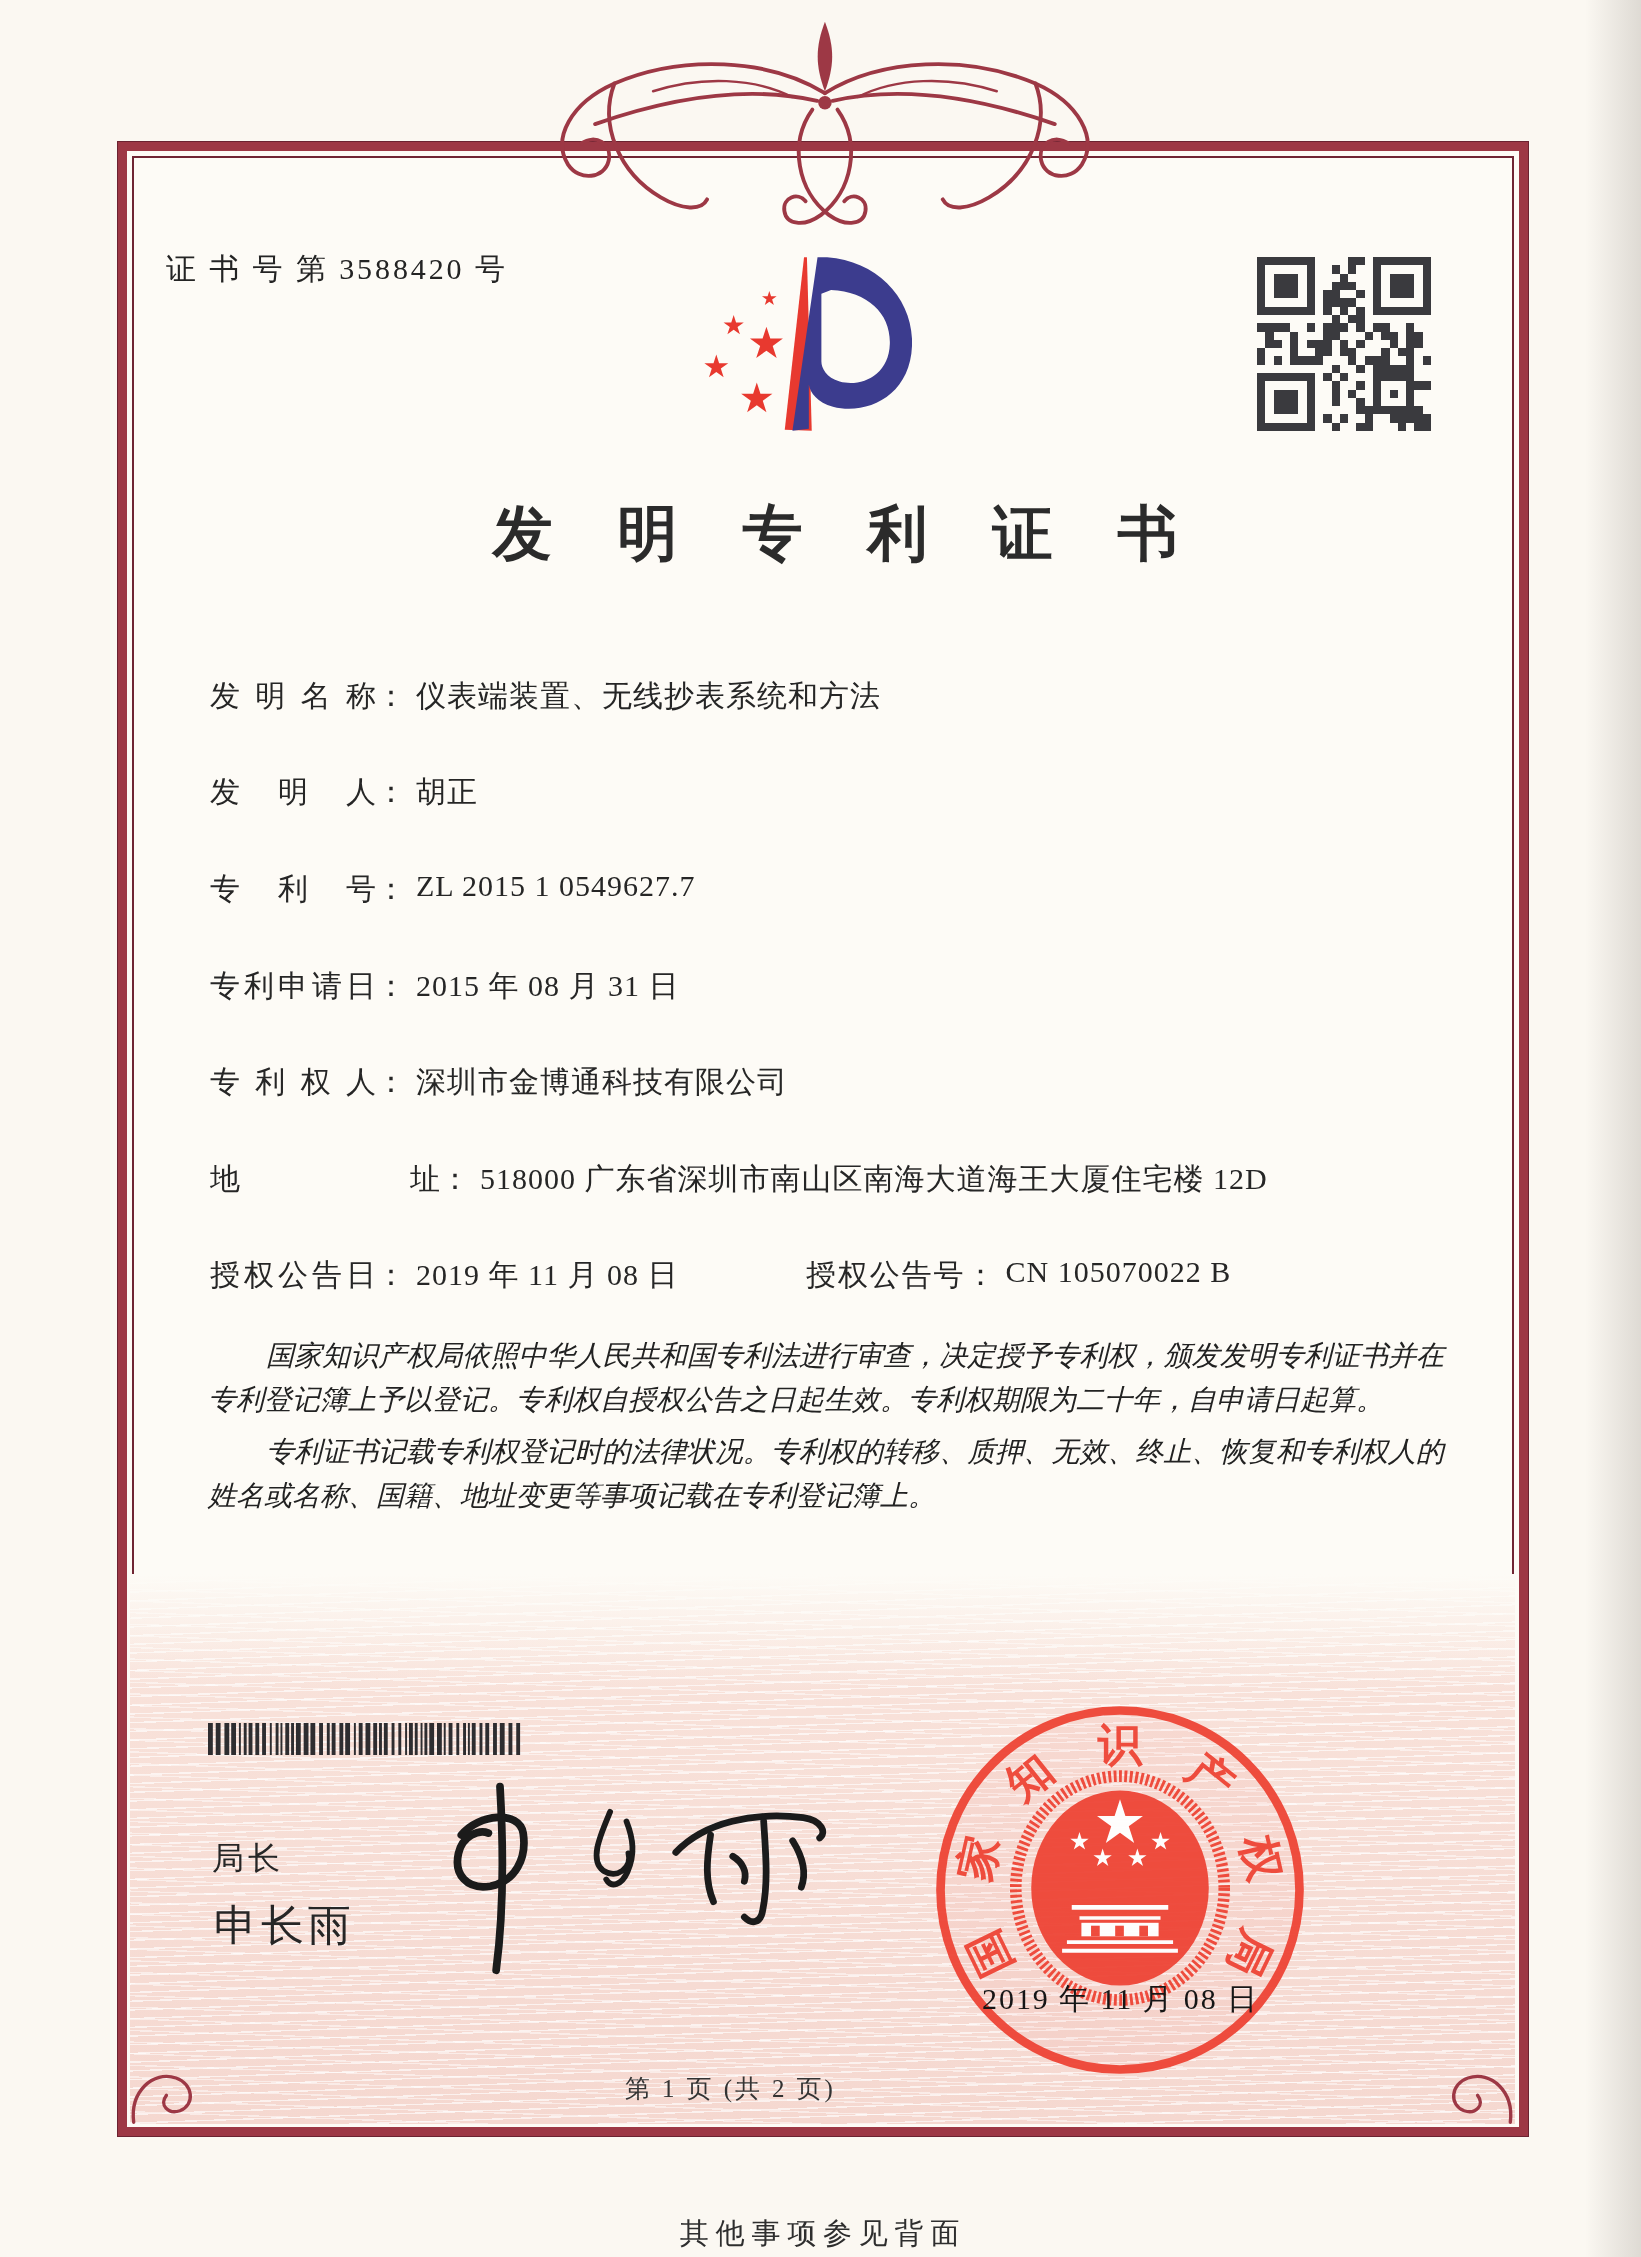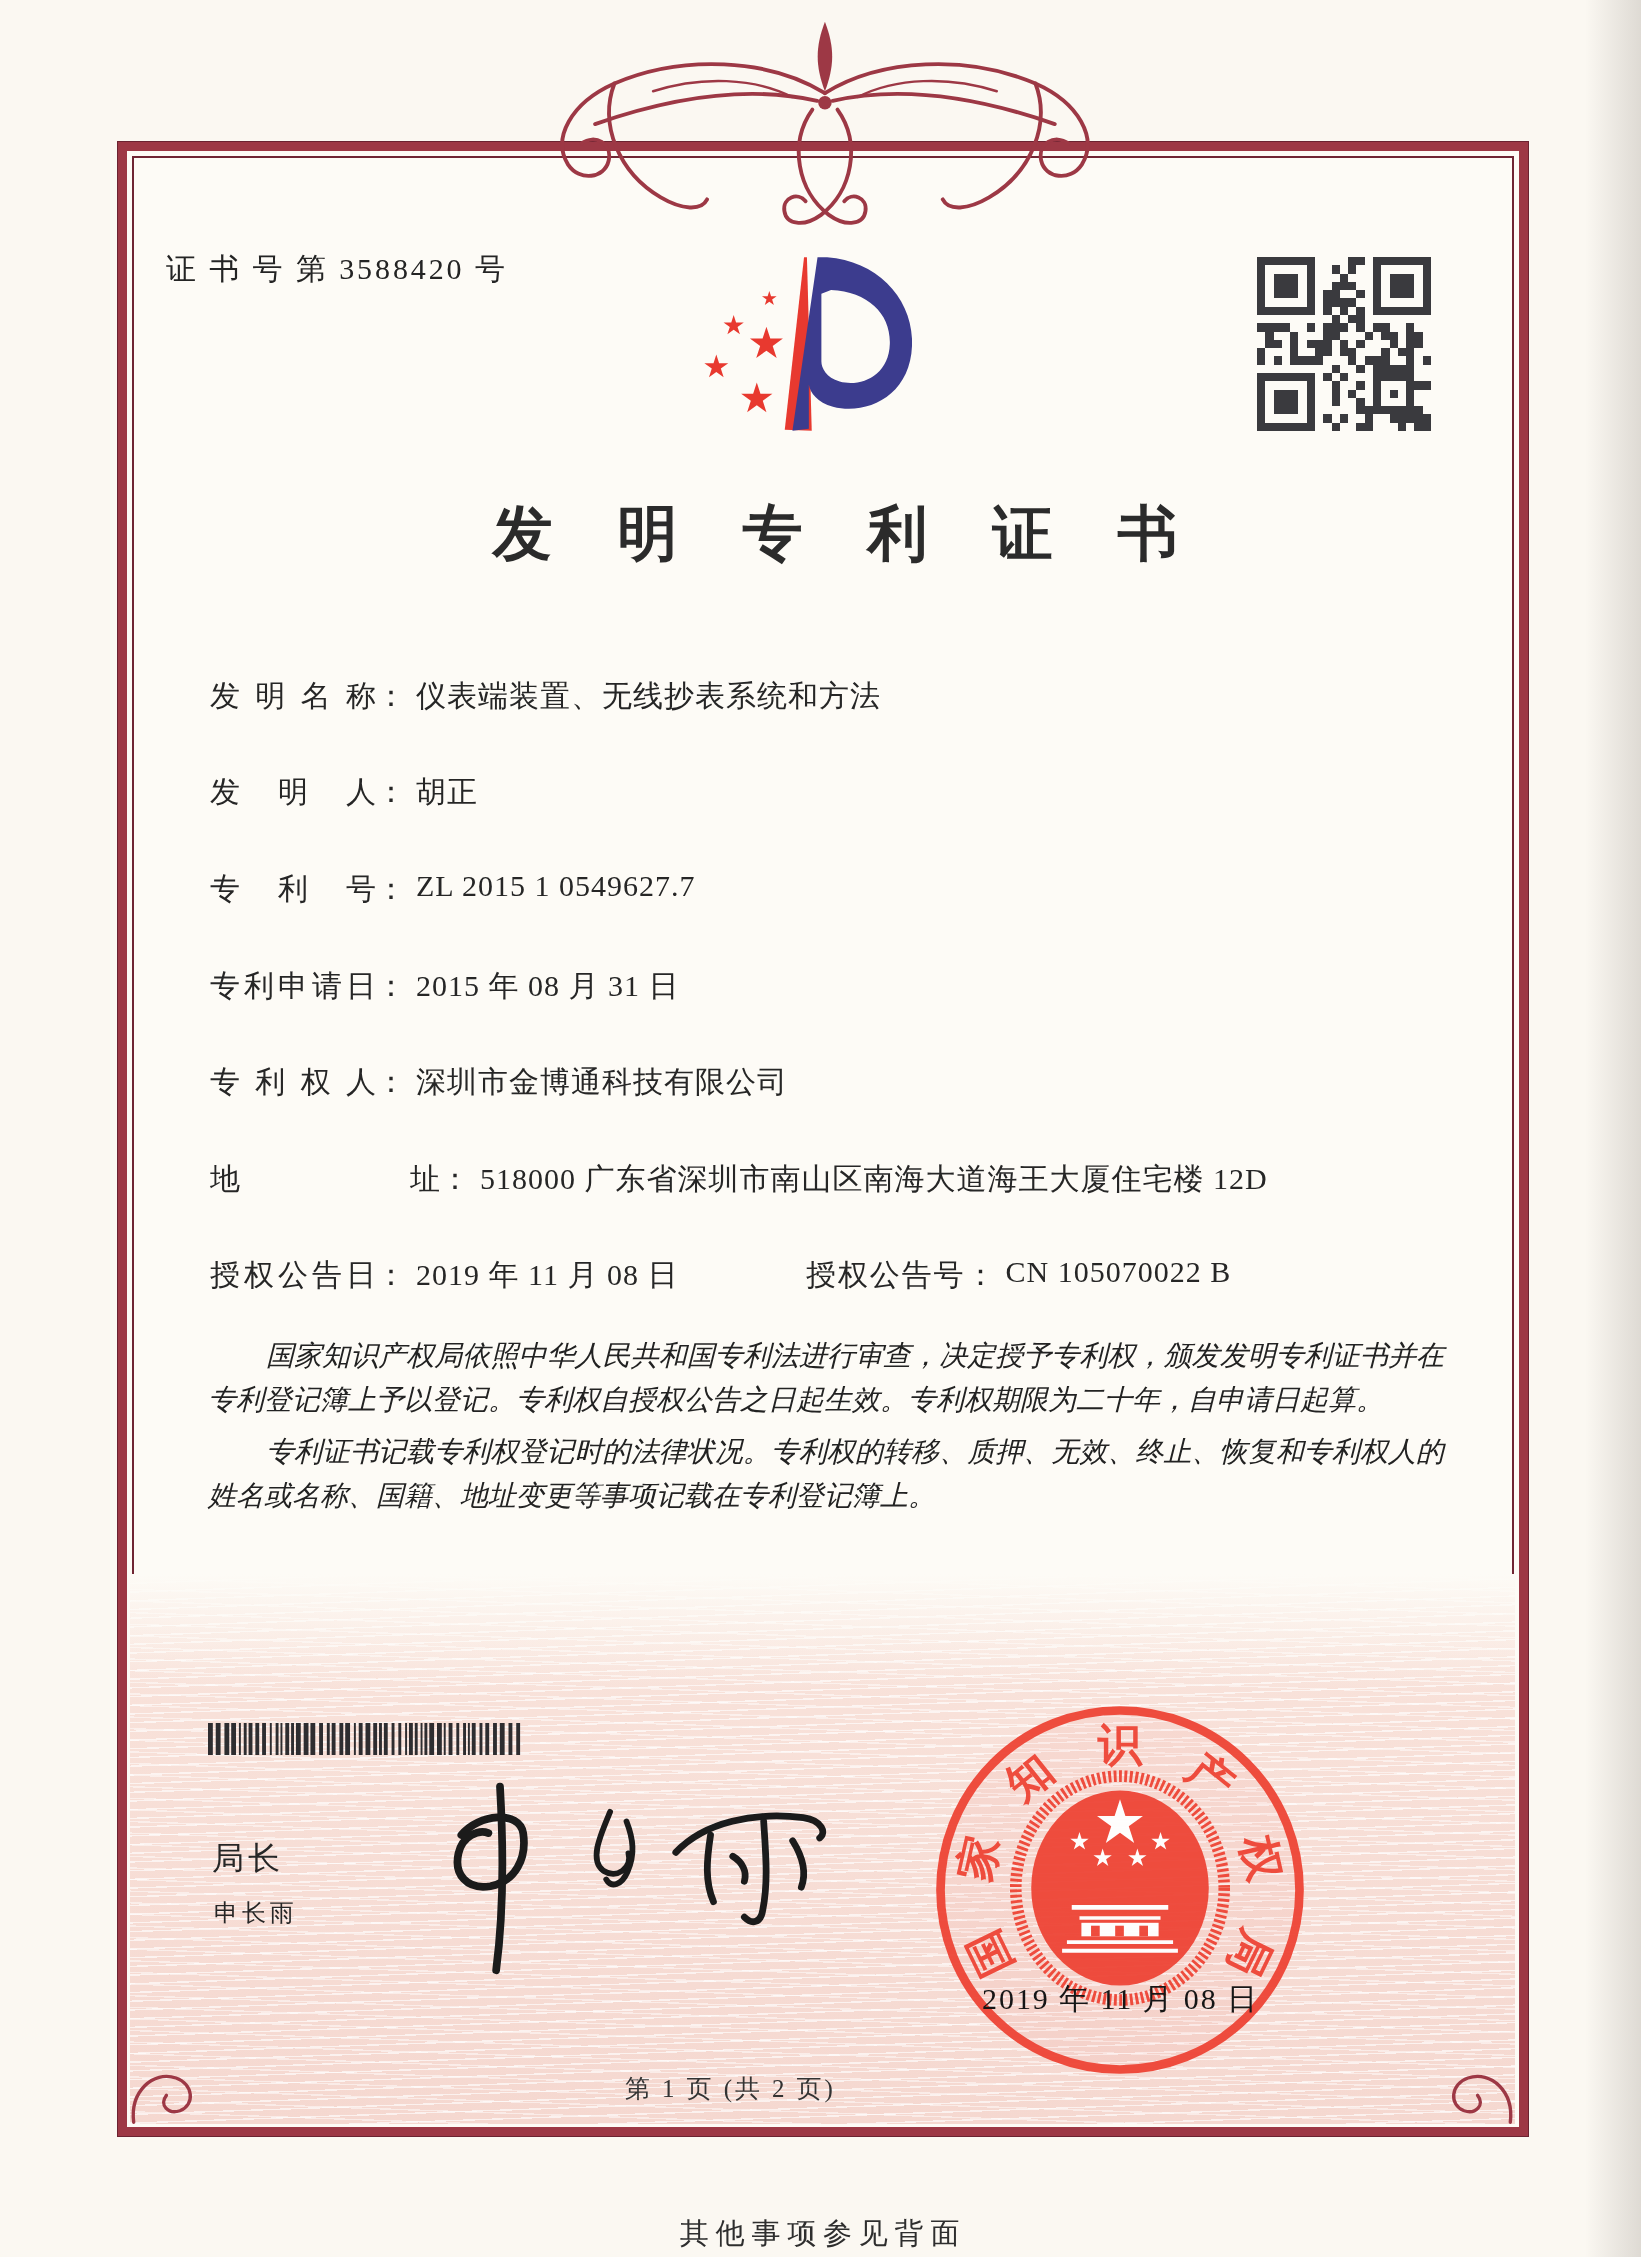--- a/index.html
+++ b/index.html
@@ -61,21 +61,21 @@
   .pair2 .flabel{width:auto;text-align:left;text-align-last:auto;letter-spacing:1.9px;}
   
   .body-text{
     left:208px;top:1334px;width:1236px;z-index:2;
     font-size:28px;line-height:44px;text-align:justify;color:#222;font-style:italic;
   }
   .body-text p{margin:0 0 7.7px 0;text-indent:58px;}
   
   .barcode{left:208px;top:1723px;width:315px;height:32px;z-index:2;}
   .officer-title{left:212px;top:1837px;font-size:32px;letter-spacing:3.9px;z-index:2;}
-  .officer-name{left:214px;top:1897px;font-size:24px;letter-spacing:3.9px;z-index:2;}
+  .officer-name{left:214px;top:1897px;font-size:43px;letter-spacing:3.9px;z-index:2;}
   .signature{left:386px;top:1779px;width:454px;height:198px;z-index:3;}
   .seal{left:927px;top:1697px;width:386px;height:386px;z-index:3;opacity:.94;}
   .seal-date{
     left:966px;top:1979px;width:309px;text-align:center;z-index:4;
     font-size:30px;letter-spacing:1.9px;color:#161616;
   }
   .page-info{left:625px;top:2072px;font-size:25px;letter-spacing:2.9px;z-index:2;color:#333;text-align:center;}
   .back-note{left:118px;top:2170px;width:1410px;text-align:center;z-index:2;
     font-size:29px;letter-spacing:6.8px;color:#2e2e2e;margin-top:44px;}
   

